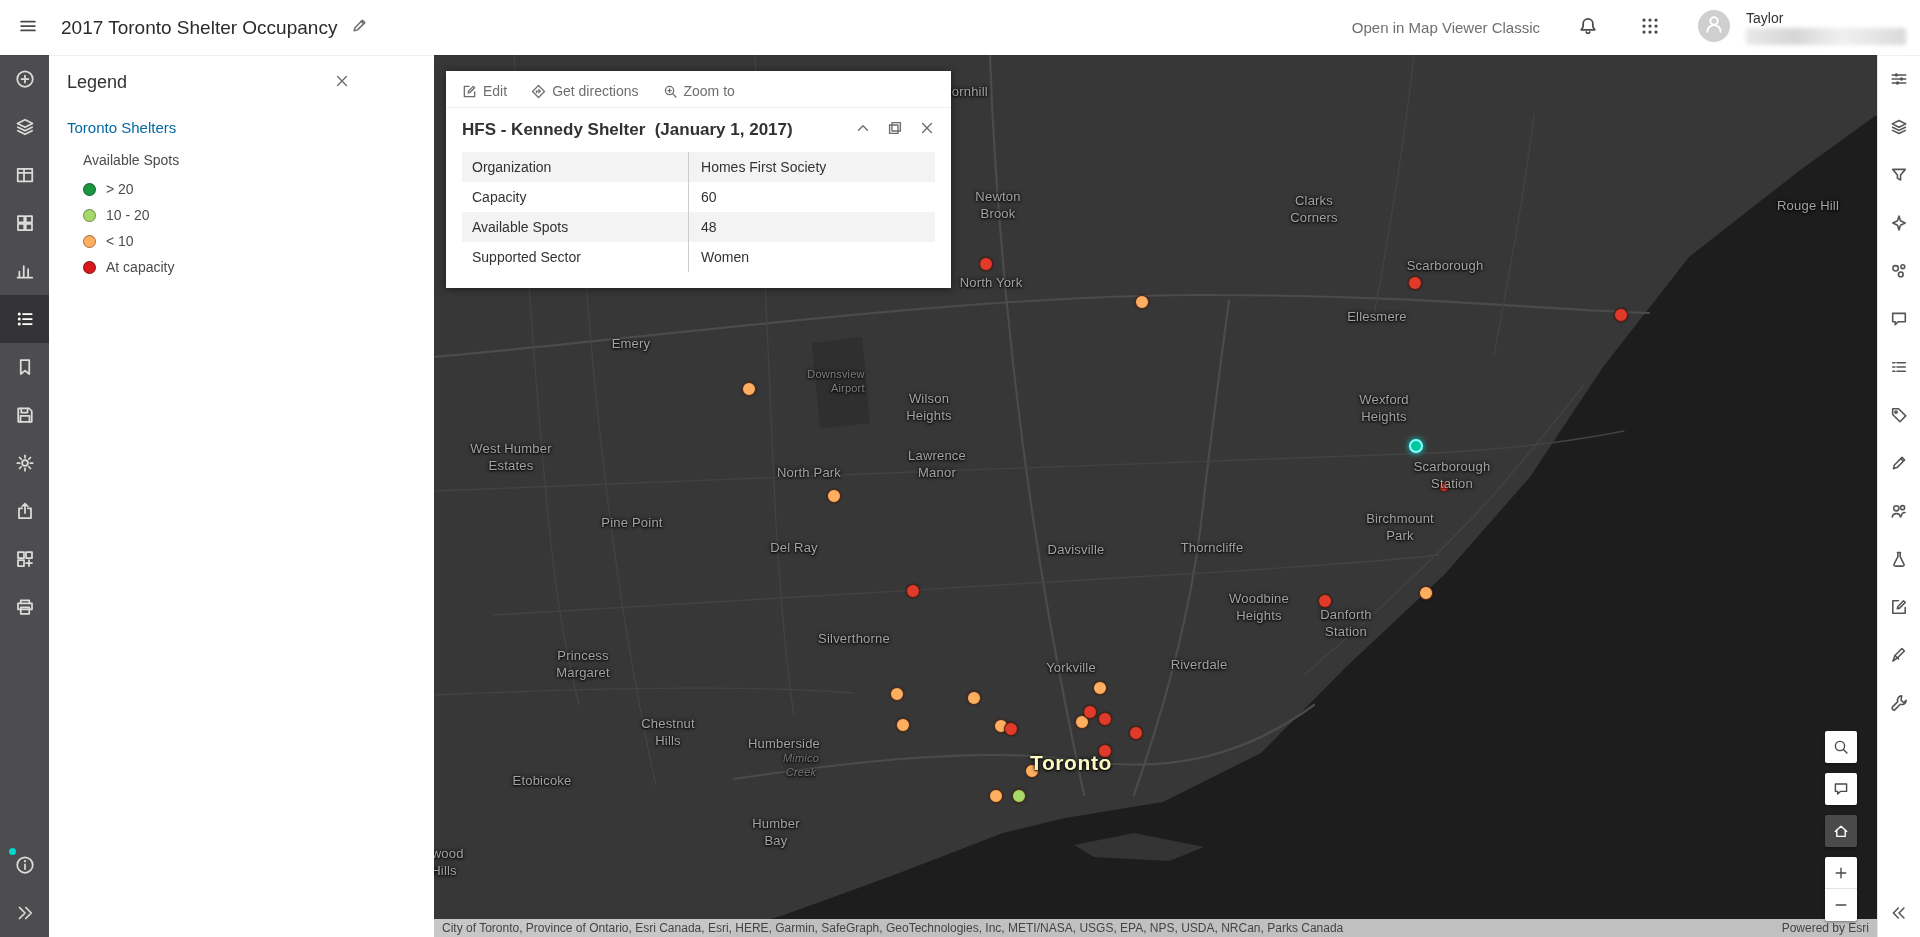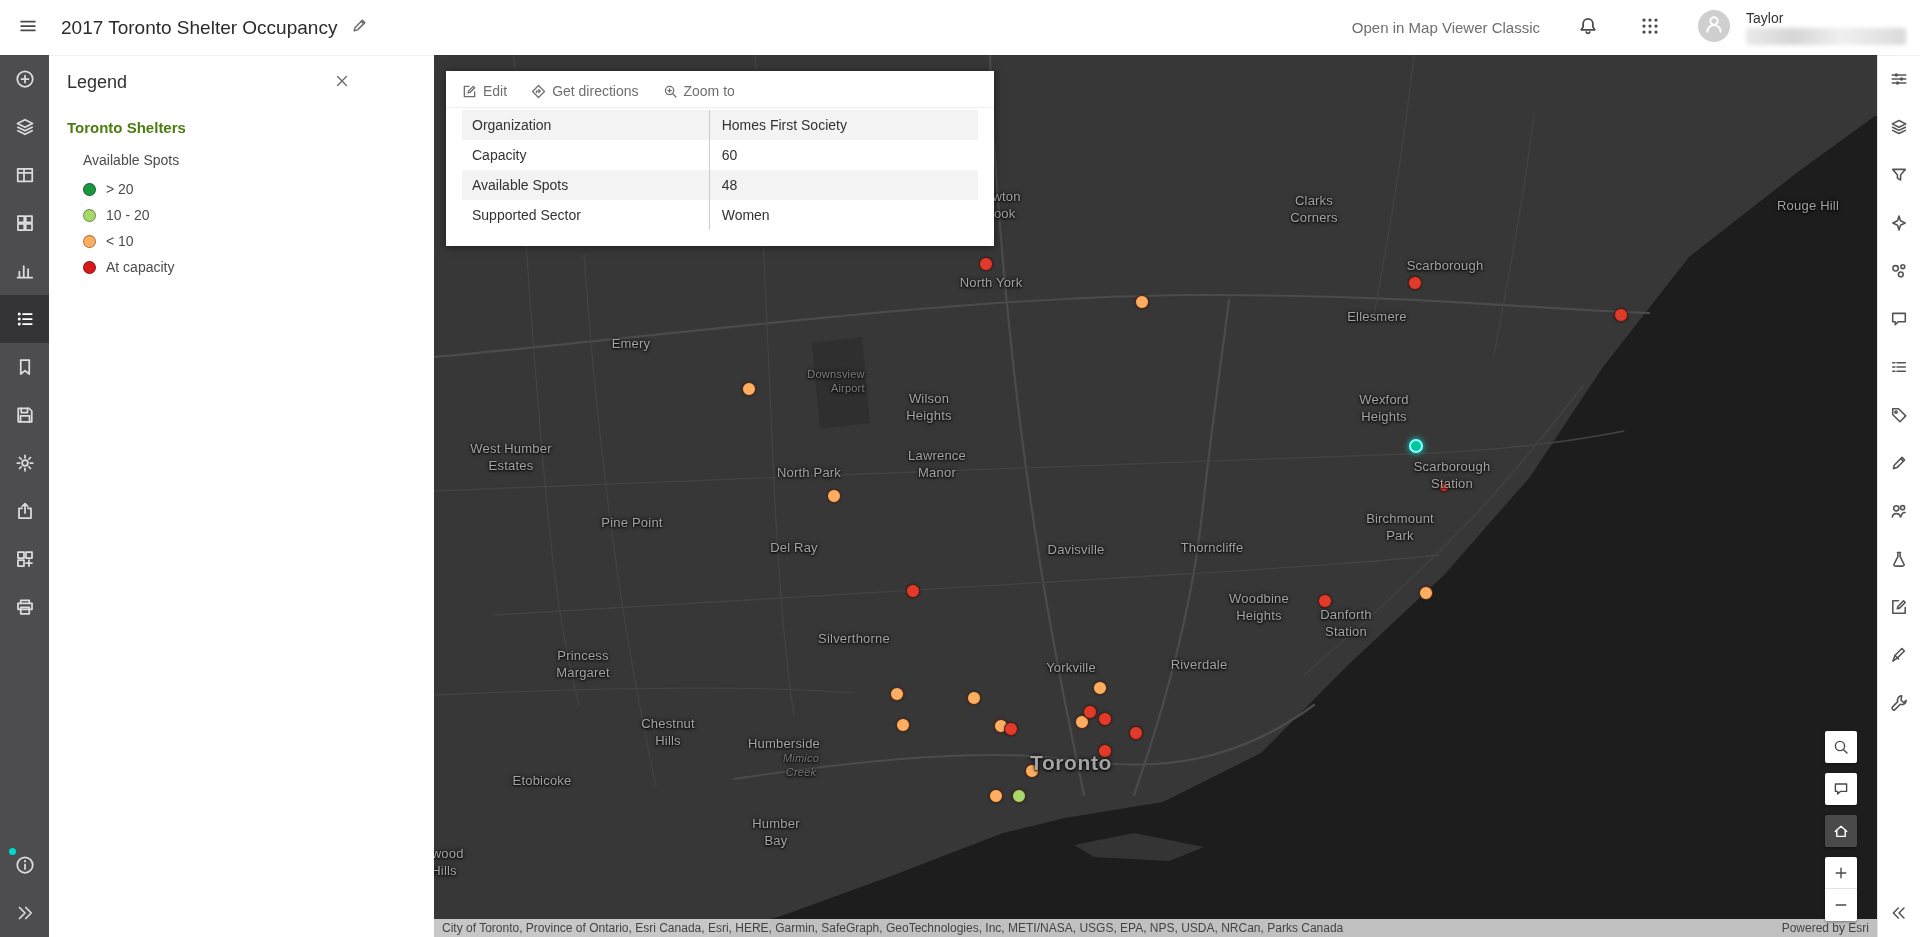--- a/index.html
+++ b/index.html
@@ -32,39 +32,39 @@
   .rail-btn .ric svg{width:20px;height:20px;display:block;}
   .left-rail .spacer{margin-top:auto;}
   .badge{position:absolute;left:9px;top:7px;width:7px;height:7px;border-radius:50%;background:#00d9cd;}
 
   
   .legend-panel{position:fixed;top:54px;left:49px;bottom:0;width:321px;background:#fff;z-index:20;}
   .legend-head{display:flex;align-items:center;justify-content:space-between;padding:18px 20px 6px 18px;}
   .legend-title{font-size:18px;color:#323232;}
   .legend-close{color:#6e6e6e;display:flex;}
   .legend-close svg{width:16px;height:16px;}
-  .layer-title{font-size:15px;font-weight:700;color:#4d7c0f;margin:20px 0 0 18px;}
+  .layer-title{font-size:15px;font-weight:400;color:#0369a1;margin:20px 0 0 18px;}
   .field-title{font-size:14px;color:#4c4c4c;margin:16px 0 8px 34px;}
   .legend-item{display:flex;align-items:center;gap:10px;padding:5px 0 5px 34px;font-size:14px;color:#4c4c4c;}
   .legend-dot{width:13px;height:13px;border-radius:50%;border:1px solid rgba(0,0,0,.35);flex:0 0 13px;}
 
   
   .map{position:fixed;top:55px;left:434px;width:1443px;height:882px;background:#373737;overflow:hidden;z-index:5;}
   .basemap-art{position:absolute;inset:0;z-index:1;}
   .map-labels{position:absolute;inset:0;z-index:6;pointer-events:none;}
   .map-label{position:absolute;transform:translate(-50%,-50%);color:#a3a3a3;font-size:13px;line-height:1.3;text-align:center;white-space:pre-line;letter-spacing:.2px;text-shadow:0 0 4px #000,0 1px 2px #000;}
-  .map-label.big{font-size:21px;color:#a3a3a3;font-weight:700;letter-spacing:.6px;}
+  .map-label.big{font-size:21px;color:#fef9c3;font-weight:700;letter-spacing:.6px;}
   .map-label.dim{font-size:11px;color:#7f7f7f;text-align:right;}
   .map-label.water-label{font-style:italic;font-size:11px;color:#767676;}
   .map-points{position:absolute;inset:0;z-index:5;}
   .map-point{position:absolute;width:14px;height:14px;border-radius:50%;border:1.5px solid rgba(62,26,14,.85);transform:translate(-50%,-50%);box-shadow:0 0 2px rgba(0,0,0,.6);}
   .map-point.selected{border:2px solid #8ffcff;box-shadow:0 0 6px #00e5d8;}
 
   
-  .popup{position:absolute;left:12px;top:16px;width:548px;background:#fff;z-index:10;box-shadow:0 1px 8px rgba(0,0,0,.5);}
+  .popup{position:absolute;left:12px;top:16px;width:505px;background:#fff;z-index:10;box-shadow:0 1px 8px rgba(0,0,0,.5);}
   .popup-actions{display:flex;align-items:center;gap:24px;padding:12px 16px 8px;border-bottom:1px solid #f0f0f0;}
   .popup-action{display:flex;align-items:center;gap:6px;color:#6e6e6e;font-size:14px;}
   .popup-action .pic svg{width:15px;height:15px;display:block;}
   .popup-title-row{display:flex;align-items:center;padding:12px 16px 10px;}
   .popup-title{flex:1;font-size:17px;font-weight:600;color:#323232;white-space:pre;overflow:hidden;text-overflow:ellipsis;}
   .pctl{color:#6e6e6e;margin-left:16px;display:flex;}
   .pctl svg{width:16px;height:16px;}
   .popup-table{margin:2px 16px 16px;}
   .prow{display:flex;align-items:stretch;min-height:30px;font-size:14px;}
   .prow:nth-child(odd){background:#f3f3f3;}
@@ -432,20 +432,39 @@
         <div class="popup-action" data-interactable="true">
           <span class="pic" data-interactable="false">
             <svg viewBox="0 0 16 16" fill="none" stroke="currentColor" stroke-width="1.4" stroke-linecap="round" stroke-linejoin="round">
               <circle cx="7" cy="7" r="4.4"></circle>
               <path d="m10.3 10.3 3.5 3.5M5.2 7h3.6M7 5.2v3.6"></path>
             </svg>
           </span>
           <span data-interactable="false">Zoom to</span>
         </div>
       </div>
+    <div class="popup-title-row">
+      <div class="popup-title" data-interactable="false">HFS - Kennedy Shelter  (January 1, 2017)</div>
+      <span class="pctl" data-interactable="true">
+          <span data-interactable="false"><svg viewBox="0 0 16 16" fill="none" stroke="currentColor" stroke-width="1.4" stroke-linecap="round" stroke-linejoin="round">
+              <path d="m3.6 10.2 4.4-4.4 4.4 4.4"></path>
+            </svg></span>
+        </span>
+      <span class="pctl" data-interactable="true">
+          <span data-interactable="false"><svg viewBox="0 0 16 16" fill="none" stroke="currentColor" stroke-width="1.4" stroke-linecap="round" stroke-linejoin="round">
+              <rect x="5" y="2.6" width="8.4" height="8.4"></rect>
+              <rect x="2.6" y="5" width="8.4" height="8.4"></rect>
+            </svg></span>
+        </span>
+      <span class="pctl" data-interactable="true">
+          <span data-interactable="false"><svg viewBox="0 0 16 16" fill="none" stroke="currentColor" stroke-width="1.4" stroke-linecap="round" stroke-linejoin="round">
+              <path d="m3.6 3.6 8.8 8.8M12.4 3.6l-8.8 8.8"></path>
+            </svg></span>
+        </span>
+    </div>
     <div class="popup-table" data-interactable="false">
         <div class="prow" data-interactable="false">
           <div class="pname" data-interactable="false">Organization</div>
           <div class="pval" data-interactable="false">Homes First Society</div>
         </div>
         <div class="prow" data-interactable="false">
           <div class="pname" data-interactable="false">Capacity</div>
           <div class="pval" data-interactable="false">60</div>
         </div>
         <div class="prow" data-interactable="false">

